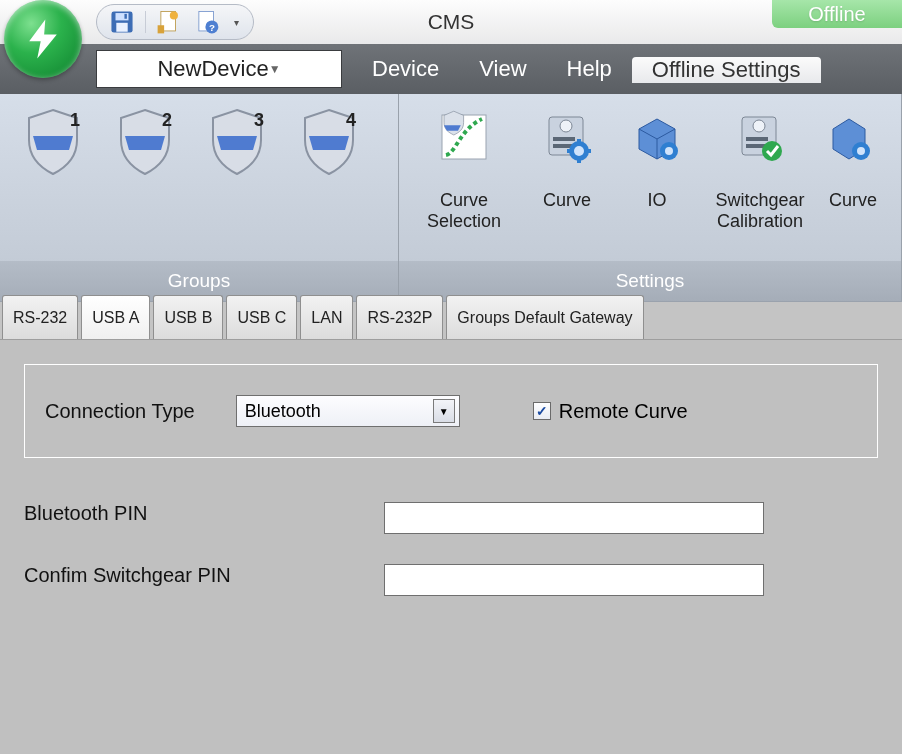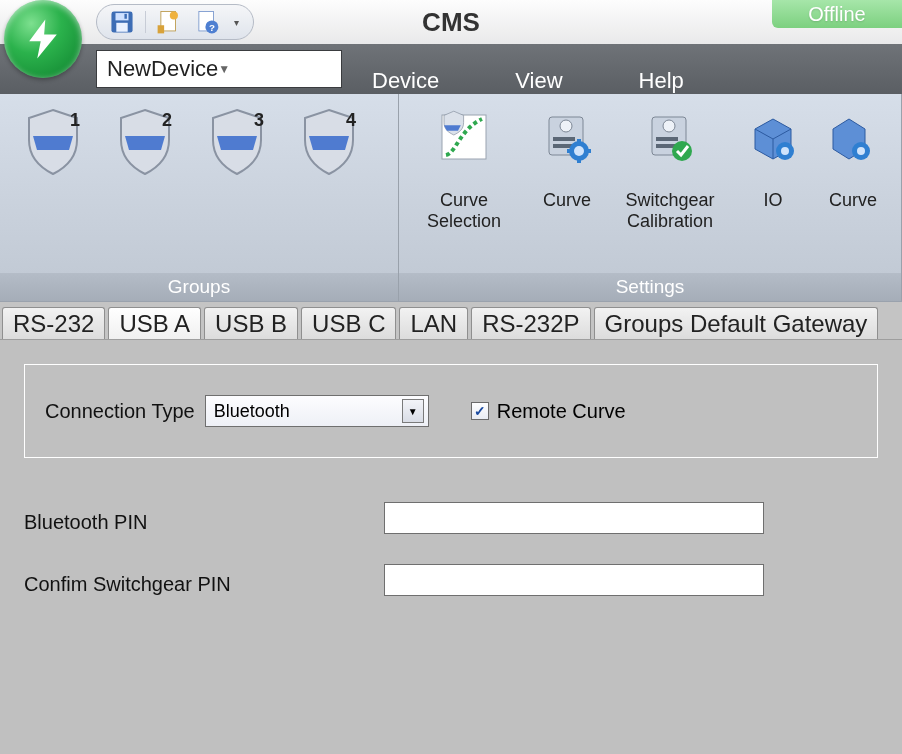--- a/index.html
+++ b/index.html
@@ -11,74 +11,74 @@
              background: radial-gradient(circle at 35% 30%, #7de08f 0%, #2bb24c 40%, #0d7e2c 100%);
              box-shadow: inset 0 2px 6px rgba(255,255,255,.6), 0 2px 4px rgba(0,0,0,.3); z-index: 10;
              display:flex; align-items:center; justify-content:center; }
   .app-orb svg { width: 46px; height: 46px; }
   .qat { margin-left: 96px; height: 36px; display: flex; align-items: center; gap: 8px;
          background: linear-gradient(#f5f6f8,#dfe4ec); border: 1px solid #b5bbc6; border-radius: 18px;
          padding: 0 14px 0 10px; }
   .qat-btn { width: 30px; height: 28px; display:flex; align-items:center; justify-content:center; }
   .qat-sep { width:1px; height:22px; background:#c7ccd6; }
   .qat-caret { font-size: 10px; color:#555; margin-left:4px; }
-  .app-title { position:absolute; left:50%; transform:translateX(-50%); font-size:26px; color:#333;font-weight:bold; }
+  .app-title { position:absolute; left:50%; transform:translateX(-50%); font-size:21px; color:#333; }
   .status-pill { position:absolute; right:0; top:0; width:130px; height:28px;
                  background: linear-gradient(#a6e6a9,#7cd07f); color:#fff; font-size:20px;
                  display:flex; align-items:center; justify-content:center; border-bottom-left-radius:6px;
                  text-shadow:0 1px 2px rgba(0,0,0,.15); }
 
   
   .menu-bar { height: 50px; background: linear-gradient(#6f7378,#5a5e63); display:flex; align-items:stretch; }
   .menu-spacer-left { width: 96px; }
   .device-select { margin:6px 10px 6px 0; width:246px; background:#fff; border:1px solid #3a3c3f;
-                   display:flex; align-items:center; justify-content:flex-start; padding:0 10px;
+                   display:flex; align-items:center; justify-content:center; padding:0 10px;
                    font-size:22px; color:#222; }
   .device-select .caret { font-size:12px; color:#666; }
-  .menu-items { display:flex; align-items:flex-end;gap:36px; }
+  .menu-items { display:flex; align-items:center; }
   .menu-item { padding:0 20px; display:flex; align-items:center; color:#fff; font-size:22px; cursor:default; }
   .menu-item.active { background:linear-gradient(#fbfbfb,#e8e9ec); color:#333; border-top-left-radius:4px; border-top-right-radius:4px; margin-top:2px;}
   
   
   .ribbon { height: 208px; background: linear-gradient(#d6dee9,#bfc7d2); display:flex; border-bottom:1px solid #9aa2ad;}
   .ribbon-group { border-right:1px solid #99a1ab; display:flex; flex-direction:column; }
   .ribbon-group.groups { width: 399px; }
   .ribbon-group.settings { flex:1; }
   .ribbon-body { flex:1; display:flex; align-items:flex-start; padding:12px 10px 0; gap:6px; overflow:hidden;}
-  .ribbon-label { height:28px; background:linear-gradient(#b4bcc7,#a5adb8); color:#fff; font-size:19px;
+  .ribbon-label { height:40px; background:linear-gradient(#b4bcc7,#a5adb8); color:#fff; font-size:19px;
                   display:flex; align-items:center; justify-content:center; }
   .shield { width:86px; height:92px; display:flex; flex-direction:column; align-items:center; position:relative;}
   .shield .num { position:absolute; top:4px; right:16px; font-size:18px; font-weight:bold; color:#222;}
   .shield svg { width:60px; height:70px; }
   .rbtn { width:110px; display:flex; flex-direction:column; align-items:center; gap:22px; text-align:center;
           font-size:18px; color:#222; }
   .rbtn .ico { width:62px; height:62px; display:flex; align-items:center; justify-content:center; }
   .rbtn.narrow { width:84px; }
   .rbtn.cut { width:64px; }
 
   
   .conn-tabs { height:38px; background:#c4c4c4; display:flex; align-items:flex-end; padding:4px 0 0 2px; gap:3px; border-bottom:1px solid #9e9e9e;}
-  .ctab { height:32px; padding:0 10px; border:1px solid #8f8f8f; border-bottom:none;
-          background:linear-gradient(#f2f2f2,#dcdcdc); font-size:24px; color:#222; display:flex; align-items:center;
+  .ctab { height:44px; padding:0 10px; border:1px solid #8f8f8f; border-bottom:none;
+          background:linear-gradient(#f2f2f2,#dcdcdc); font-size:16px; color:#222; display:flex; align-items:center;
           border-top-left-radius:3px; border-top-right-radius:3px; }
   .ctab.active { background:linear-gradient(#ffffff,#f0f0f0); }
 
   
   .panel-area { background:#c0c0c0; padding:24px 24px 0; }
-  .fieldset { border:1px solid #fff; padding:30px 20px; display:flex; align-items:center; gap:10px; }
+  .fieldset { border:1px solid #fff; padding:30px 20px; display:flex; align-items:center; gap:41px; }
   .lbl { font-size:20px; color:#111; }
   .combo { width:224px; height:32px; border:1px solid #6f6f6f; background:linear-gradient(#fdfdff,#eef0f6);
            display:flex; align-items:center; justify-content:space-between; padding:0 4px 0 8px; font-size:18px;}
   .combo .cbtn { width:22px; height:24px; border:1px solid #7a7a7a; background:linear-gradient(#f3f4f8,#d9dde6);
                  display:flex; align-items:center; justify-content:center; font-size:10px;}
   .chk { display:flex; align-items:center; gap:8px; font-size:20px; margin-left:32px;}
   .chk .box { width:18px; height:18px; border:1px solid #6a6a6a; background:linear-gradient(#fefeff,#e9ecf3);
               display:flex; align-items:center; justify-content:center; font-size:14px; color:#1a4aa0; font-weight:bold;}
   .form-rows { margin-top:44px; display:flex; flex-direction:column; gap:30px; }
-  .frow { display:flex; align-items:flex-end; }
+  .frow { display:flex; align-items:flex-start; }
   .frow .lbl { width: 360px; }
   .tinput { width:380px; height:32px; border:1px solid #6f6f6f; background:#fff; }
 </style>
 </head>
 <body>
 
 <div class="title-bar">
   <div class="app-orb">
     <svg viewBox="0 0 40 40">
       <path d="M22 3 L8 22 H18 L15 37 L32 16 H21 Z" fill="#fff"></path>
@@ -117,20 +117,21 @@
 <div class="menu-bar">
   <div class="menu-spacer-left"></div>
   <div class="device-select">
     <span>NewDevice</span>
     <span class="caret">▼</span>
   </div>
   <div class="menu-items">
     <div class="menu-item">Device</div>
     <div class="menu-item">View</div>
     <div class="menu-item">Help</div>
+    <div class="menu-item active">Offline Settings</div>
   </div>
 </div>
 
 <div class="ribbon">
   <div class="ribbon-group groups">
     <div class="ribbon-body">
       <div class="shield">
         <span class="num">1</span>
         <svg viewBox="0 0 60 70">
             <path d="M30 4 L54 12 V34 C54 52 42 62 30 68 C18 62 6 52 6 34 V12 Z" fill="#d8dde6" stroke="#8a93a2" stroke-width="2"></path>
@@ -185,43 +186,43 @@
               <circle cx="38" cy="40" r="10" fill="#2f7fd1"></circle>
               <circle cx="38" cy="40" r="5" fill="#cfe3fb"></circle>
               <rect x="36" y="28" width="4" height="4" fill="#2f7fd1"></rect>
               <rect x="36" y="48" width="4" height="4" fill="#2f7fd1"></rect>
               <rect x="26" y="38" width="4" height="4" fill="#2f7fd1"></rect>
               <rect x="46" y="38" width="4" height="4" fill="#2f7fd1"></rect>
             </svg>
         </div>
         <span>Curve</span>
       </div>
+      <div class="rbtn narrow">
+        <div class="ico">
+          <svg width="52" height="52" viewBox="0 0 52 52">
+              <path d="M8 18 L26 8 L44 18 L44 38 L26 48 L8 38 Z" fill="#5d8fd6" stroke="#2c5aa0"></path>
+              <path d="M8 18 L26 28 L44 18 M26 28 V48" stroke="#2c5aa0" fill="none"></path>
+              <circle cx="38" cy="40" r="9" fill="#2f7fd1"></circle>
+              <circle cx="38" cy="40" r="4" fill="#cfe3fb"></circle>
+            </svg>
+        </div>
+        <span>IO</span>
+      </div>
       <div class="rbtn">
         <div class="ico">
           <svg width="52" height="52" viewBox="0 0 52 52">
               <rect x="8" y="6" width="34" height="38" rx="3" fill="#c9d2df" stroke="#7d8795"></rect>
               <circle cx="25" cy="15" r="6" fill="#eef2f8" stroke="#7d8795"></circle>
               <rect x="12" y="26" width="22" height="4" fill="#5b6776"></rect>
               <rect x="12" y="33" width="22" height="4" fill="#5b6776"></rect>
               <circle cx="38" cy="40" r="10" fill="#2fa84f"></circle>
               <path d="M33 40 L37 44 L44 35" stroke="#fff" stroke-width="3" fill="none"></path>
             </svg>
         </div>
         <span>Switchgear Calibration</span>
-      </div>
-      <div class="rbtn narrow">
-        <div class="ico">
-          <svg width="52" height="52" viewBox="0 0 52 52">
-              <path d="M8 18 L26 8 L44 18 L44 38 L26 48 L8 38 Z" fill="#5d8fd6" stroke="#2c5aa0"></path>
-              <path d="M8 18 L26 28 L44 18 M26 28 V48" stroke="#2c5aa0" fill="none"></path>
-              <circle cx="38" cy="40" r="9" fill="#2f7fd1"></circle>
-              <circle cx="38" cy="40" r="4" fill="#cfe3fb"></circle>
-            </svg>
-        </div>
-        <span>IO</span>
       </div>
       <div class="rbtn cut">
         <div class="ico">
           <svg width="48" height="52" viewBox="0 0 48 52">
               <path d="M4 18 L20 8 L36 18 L36 38 L20 48 L4 38 Z" fill="#5d8fd6" stroke="#2c5aa0"></path>
               <circle cx="32" cy="40" r="9" fill="#2f7fd1"></circle>
               <circle cx="32" cy="40" r="4" fill="#cfe3fb"></circle>
             </svg>
         </div>
         <span>Curve</span>

